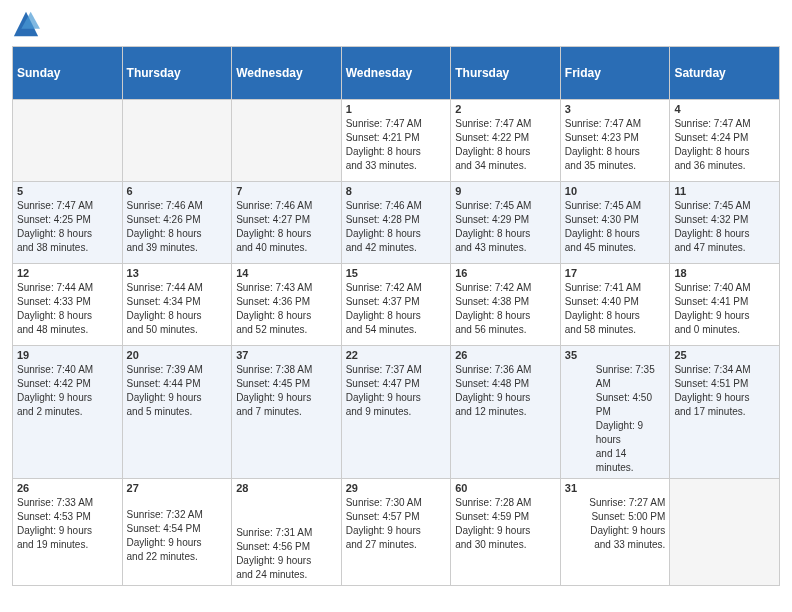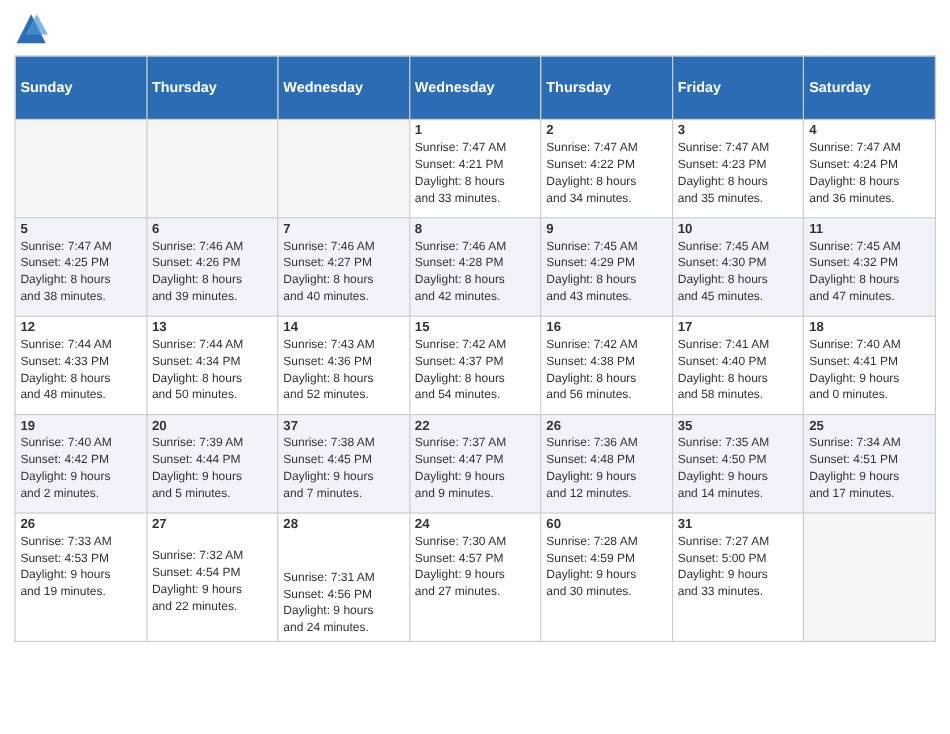--- a/index.html
+++ b/index.html
@@ -297,21 +297,21 @@
           </td>
           <td>
             <div class="day-number">26</div>
             <div class="cell-text" style="white-space: pre-line;">Sunrise: 7:36 AM
 Sunset: 4:48 PM
 Daylight: 9 hours
 and 12 minutes.</div>
           </td>
           <td>
             <div class="day-number">35</div>
-            <div class="cell-text" style="white-space: pre-line;">Sunrise: 7:35 AM
+            <div class="cell-text" style="white-space: pre-line; margin-left: 31px;">Sunrise: 7:35 AM
 Sunset: 4:50 PM
 Daylight: 9 hours
 and 14 minutes.</div>
           </td>
           <td>
             <div class="day-number">25</div>
             <div class="cell-text" style="white-space: pre-line;">Sunrise: 7:34 AM
 Sunset: 4:51 PM
 Daylight: 9 hours
 and 17 minutes.</div>
@@ -333,36 +333,36 @@
 and 22 minutes.</div>
           </td>
           <td>
             <div class="day-number">28</div>
             <div class="cell-text" style="white-space: pre-line; margin-top: 32px;">Sunrise: 7:31 AM
 Sunset: 4:56 PM
 Daylight: 9 hours
 and 24 minutes.</div>
           </td>
           <td>
-            <div class="day-number">24</div>
+            <div class="day-number">29</div>
             <div class="cell-text" style="white-space: pre-line;">Sunrise: 7:30 AM
 Sunset: 4:57 PM
 Daylight: 9 hours
 and 27 minutes.</div>
           </td>
           <td>
             <div class="day-number">60</div>
             <div class="cell-text" style="white-space: pre-line;">Sunrise: 7:28 AM
 Sunset: 4:59 PM
 Daylight: 9 hours
 and 30 minutes.</div>
           </td>
           <td>
             <div class="day-number">31</div>
-            <div class="cell-text" style="white-space: pre-line;">Sunrise: 7:27 AM
+            <div class="cell-text" style="white-space: pre-line; text-align: right;">Sunrise: 7:27 AM
 Sunset: 5:00 PM
 Daylight: 9 hours
 and 33 minutes.</div>
           </td>
           <td class="empty"></td>
         </tr>
       </tbody>
   </table>
 </div>
 

